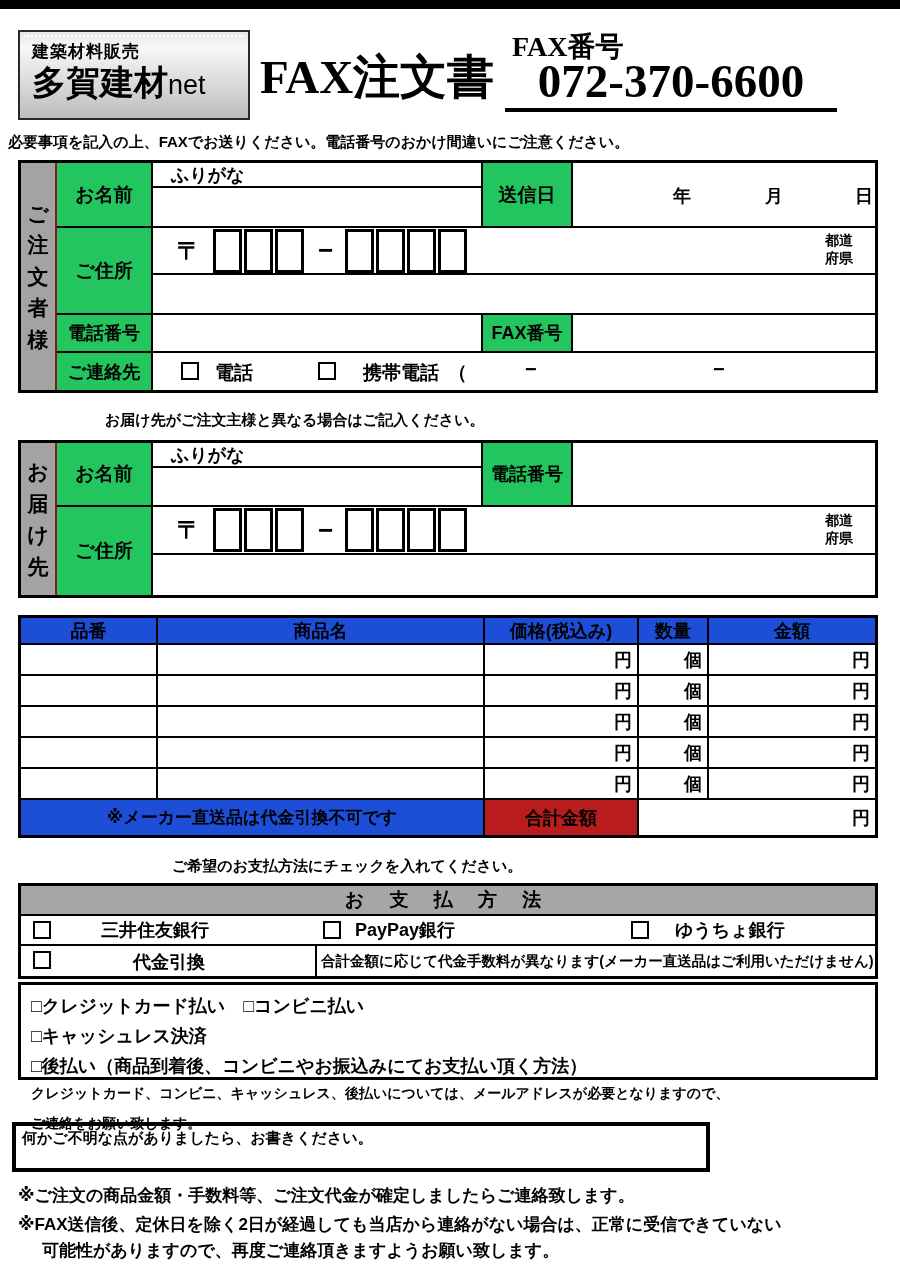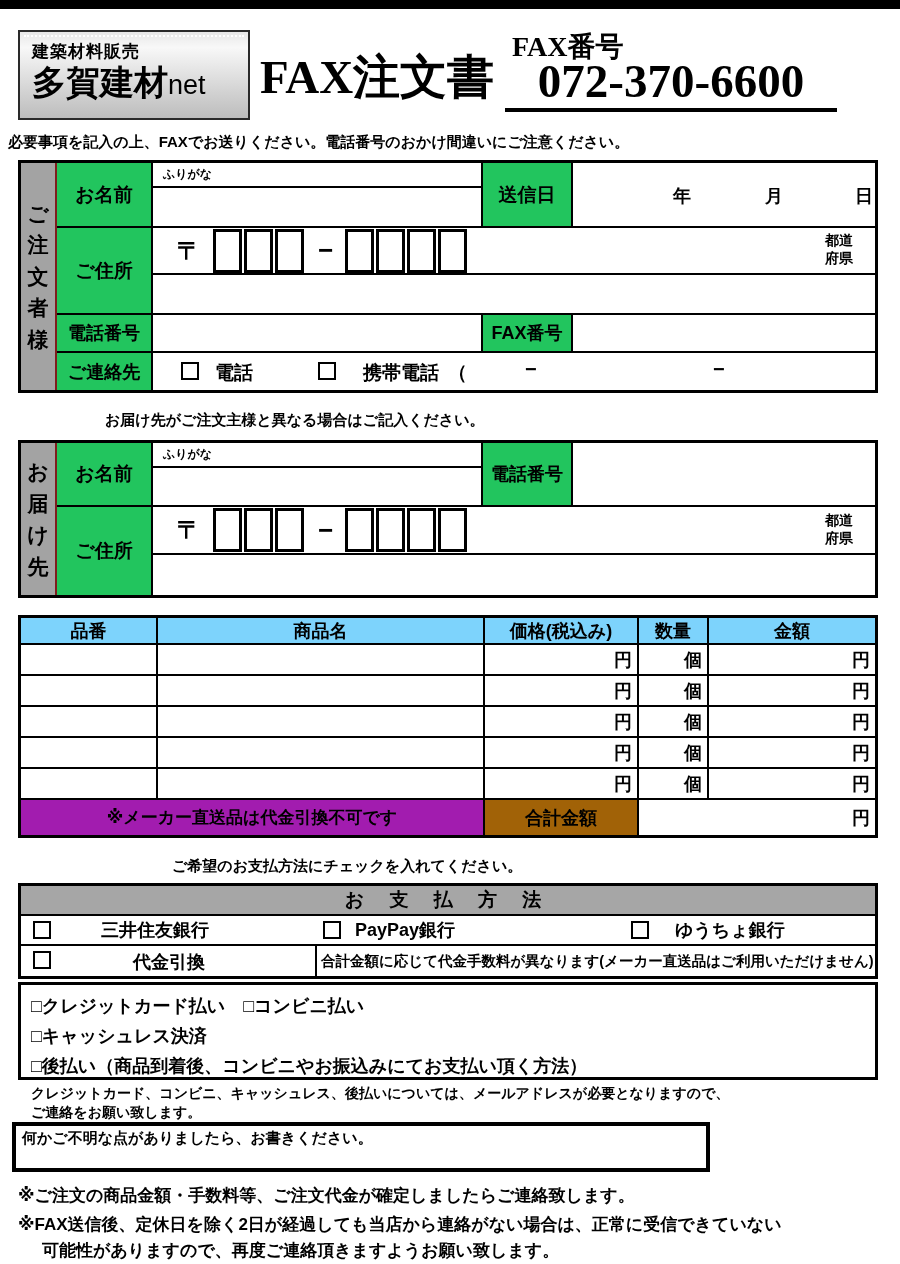--- a/index.html
+++ b/index.html
@@ -29,41 +29,41 @@
   #fax-number { font-family:"Liberation Serif","DejaVu Serif",serif; font-size:47px; font-weight:bold; line-height:1.15; }
   #instruction { left:8px; top:133px; font-size:15px; }
 
   
   .formtable { position:absolute; border:3px solid #000; background:#fff; }
 
   .vstrip { position:absolute; left:0; top:0; height:100%; width:36px; background:#a3a3a3; border-right:2px solid #7f1d1d;
             display:flex; align-items:center; justify-content:center; }
   .vtext { width:24px; text-align:center; word-break:break-all; font-size:21px; line-height:1.5; }
 
-  .furigana { font-size:12px; padding-left:10px; }
+  .furigana { font-size:18px; padding-left:18px; }
   .postal-row { display:flex; align-items:center; }
   .postal-mark { font-size:24px; margin:0 12px 0 24px; }
   .pbox { width:29px; height:44px; border:3px solid #000; background:#fff; margin-right:2px; }
   .pdash { font-size:26px; margin:0 12px; }
   .pref { position:absolute; font-size:14px; line-height:1.3; text-align:center; }
 
   .checkbox { width:18px; height:18px; border:2px solid #000; background:#fff; display:inline-block; }
 
   
   #product-table { left:18px; top:615px; width:860px; height:223px; border:3px solid #000; display:grid;
       grid-template-columns:137px 327px 154px 70px 166px;
       grid-template-rows:27px 31px 31px 31px 31px 31px 35px; }
   #product-table > div { border-right:2px solid #000; border-bottom:2px solid #000; display:flex; align-items:center; }
   #product-table > div:nth-child(5n), #product-table > div.rowend { border-right:none; }
   #product-table > div.lastrow { border-bottom:none; }
-  .phead { background:#7dd3fc; justify-content:center; font-size:18px; }
+  .phead { background:#1d4ed8; justify-content:center; font-size:18px; }
   .pcell { background:#fff; }
   .punit { justify-content:flex-end; padding-right:5px; font-size:18px; }
-  .pnote { background:#a21caf; justify-content:center; font-size:17px; }
-  .ptotal { background:#a16207; justify-content:center; font-size:18px; }
+  .pnote { background:#1d4ed8; justify-content:center; font-size:17px; }
+  .ptotal { background:#b91c1c; justify-content:center; font-size:18px; }
 
   
   #payment-table { left:18px; top:883px; width:860px; height:96px; }
   #pay-header { position:absolute; left:0; top:0; width:100%; height:30px; background:#a6a6a6; border-bottom:2px solid #000;
       display:flex; align-items:center; justify-content:center; font-size:19px; letter-spacing:10px; }
   #pay-row1 { position:absolute; left:0; top:30px; width:100%; height:30px; border-bottom:2px solid #000; }
   #pay-row2 { position:absolute; left:0; top:60px; width:100%; height:30px; }
   .pay-item { position:absolute; display:flex; align-items:center; gap:14px; height:28px; font-size:18px; }
   #cod-note { position:absolute; left:296px; top:0; height:100%; display:flex; align-items:center; padding-left:4px; font-size:14.5px; }
 
@@ -241,21 +241,21 @@
       </div>
       <div id="cod-note">合計金額に応じて代金手数料が異なります(メーカー直送品はご利用いただけません)</div>
     </div>
   </div>
 
   <div id="options-box" class="abs">
     <div class="opt-line">□クレジットカード払い　□コンビニ払い</div>
     <div class="opt-line">□キャッシュレス決済</div>
     <div class="opt-line">□後払い（商品到着後、コンビニやお振込みにてお支払い頂く方法）</div>
     <div class="opt-note">クレジットカード、コンビニ、キャッシュレス、後払いについては、メールアドレスが必要となりますので、</div>
-    <div class="opt-note" style="margin-top:0;">ご連絡をお願い致します。</div>
+    <div class="opt-note" style="margin-top:12px;font-family:Liberation Mono, monospace;">ご連絡をお願い致します。</div>
   </div>
 
   <div id="remarks-box" class="abs">
     <div id="remarks-label">何かご不明な点がありましたら、お書きください。</div>
   </div>
 
   <div id="footer-note1" class="footnote">※ご注文の商品金額・手数料等、ご注文代金が確定しましたらご連絡致します。</div>
   <div id="footer-note2" class="footnote">※FAX送信後、定休日を除く2日が経過しても当店から連絡がない場合は、正常に受信できていない</div>
   <div id="footer-note3" class="footnote">可能性がありますので、再度ご連絡頂きますようお願い致します。</div>
 

